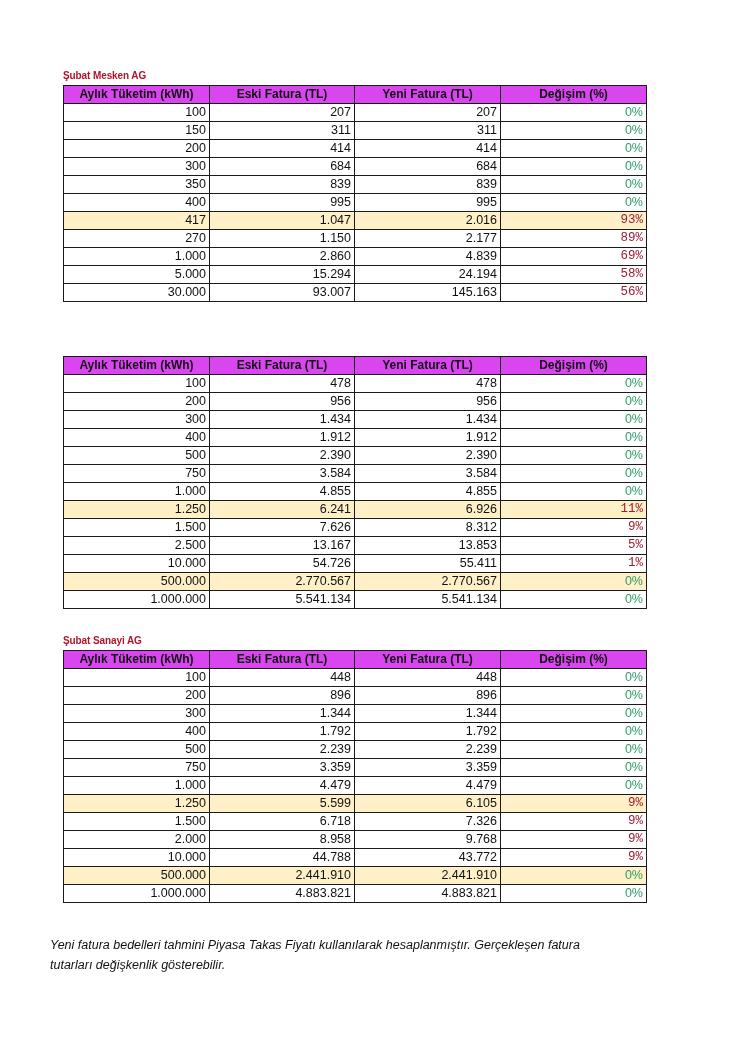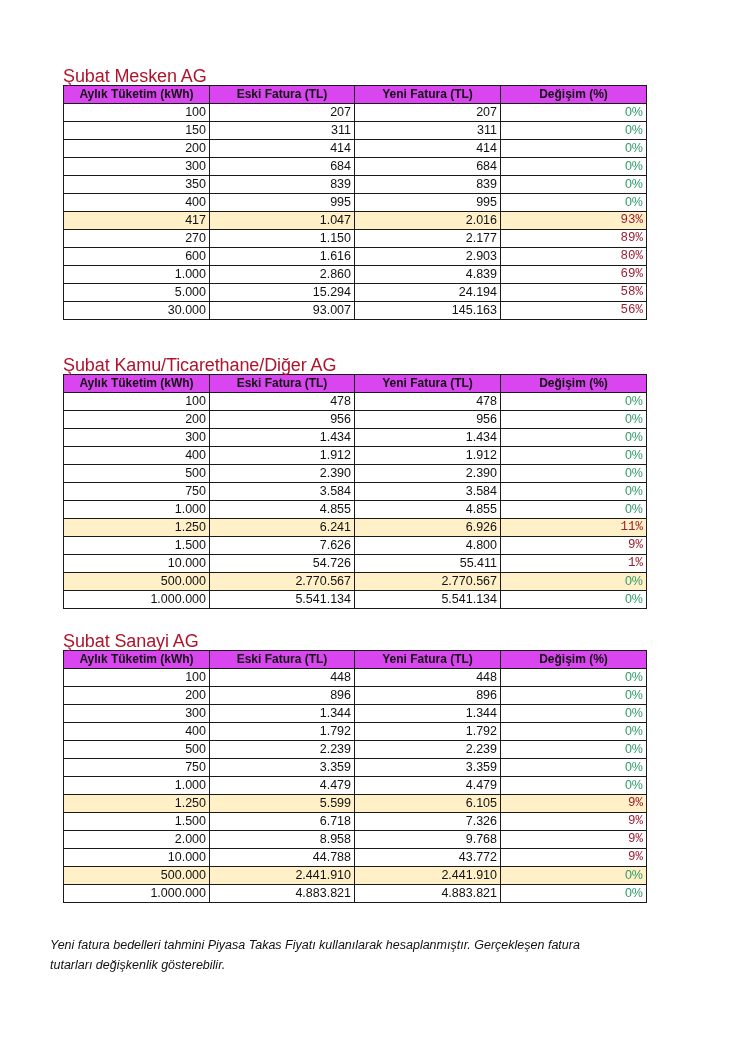--- a/index.html
+++ b/index.html
@@ -1,19 +1,19 @@
 <!DOCTYPE html>
 <html><head>
   <meta charset="utf-8">
   <style>
     html, body { margin: 0; padding: 0; background: #ffffff; }
     body { width: 740px; height: 1047px; position: relative; overflow: hidden;
            font-family: "Liberation Sans", sans-serif; color: #111; }
     .section { position: absolute; left: 63px; width: 583px; }
-    .section-title { font-size: 18px; font-weight: normal; color: #b0142c; height: 18px; line-height: 18px; margin: 0; letter-spacing: -0.1px; }
+    .section-title { font-size: 10px; font-weight: bold; color: #b0142c; height: 18px; line-height: 18px; margin: 0; letter-spacing: -0.1px; }
     table { border-collapse: collapse; width: 583px; table-layout: fixed; font-size: 12.5px; }
     col.c1 { width: 146px; } col.c2 { width: 145px; } col.c3 { width: 146px; } col.c4 { width: 146px; }
     th, td { border: 1px solid #1a1a1a; height: 17px; padding: 0 3px; line-height: 17px; white-space: nowrap; }
     th { background: #d946ef; font-weight: bold; text-align: center; font-size: 12px; }
     td { text-align: right; }
     tr.hl td { background: #fff0c8; }
     td.pct.zero { color: #2f9a66; }
     td.pct.up { color: #9a1d30; font-family: Liberation Mono, monospace; }
     .note { position: absolute; left: 50px; top: 935px; width: 560px; font-size: 12.5px; line-height: 20px; color: #111; font-style: italic; }
   </style>
@@ -80,26 +80,20 @@
           <td>2.016</td>
           <td class="pct up">93%</td>
         </tr>
         <tr>
           <td>270</td>
           <td>1.150</td>
           <td>2.177</td>
           <td class="pct up">89%</td>
         </tr>
         <tr>
-          <td>600</td>
-          <td>1.616</td>
-          <td>2.903</td>
-          <td class="pct up">80%</td>
-        </tr>
-        <tr>
           <td>1.000</td>
           <td>2.860</td>
           <td>4.839</td>
           <td class="pct up">69%</td>
         </tr>
         <tr>
           <td>5.000</td>
           <td>15.294</td>
           <td>24.194</td>
           <td class="pct up">58%</td>
@@ -108,21 +102,20 @@
           <td>30.000</td>
           <td>93.007</td>
           <td>145.163</td>
           <td class="pct up">56%</td>
         </tr>
       </tbody>
   </table>
 </div>
 
 <div class="section" style="top:356px;">
-  <div class="section-title">Şubat Kamu/Ticarethane/Diğer AG</div>
   <table>
     <colgroup>
         <col class="c1">
         <col class="c2">
         <col class="c3">
         <col class="c4">
       </colgroup>
     <thead>
         <tr>
       <th>Aylık Tüketim (kWh)</th>
@@ -176,22 +169,28 @@
         </tr>
         <tr class="hl">
           <td>1.250</td>
           <td>6.241</td>
           <td>6.926</td>
           <td class="pct up">11%</td>
         </tr>
         <tr>
           <td>1.500</td>
           <td>7.626</td>
-          <td>4.800</td>
-          <td class="pct up">9%</td>
+          <td>8.312</td>
+          <td class="pct up">9%</td>
+        </tr>
+        <tr>
+          <td>2.500</td>
+          <td>13.167</td>
+          <td>13.853</td>
+          <td class="pct up">5%</td>
         </tr>
         <tr>
           <td>10.000</td>
           <td>54.726</td>
           <td>55.411</td>
           <td class="pct up">1%</td>
         </tr>
         <tr class="hl">
           <td>500.000</td>
           <td>2.770.567</td>

